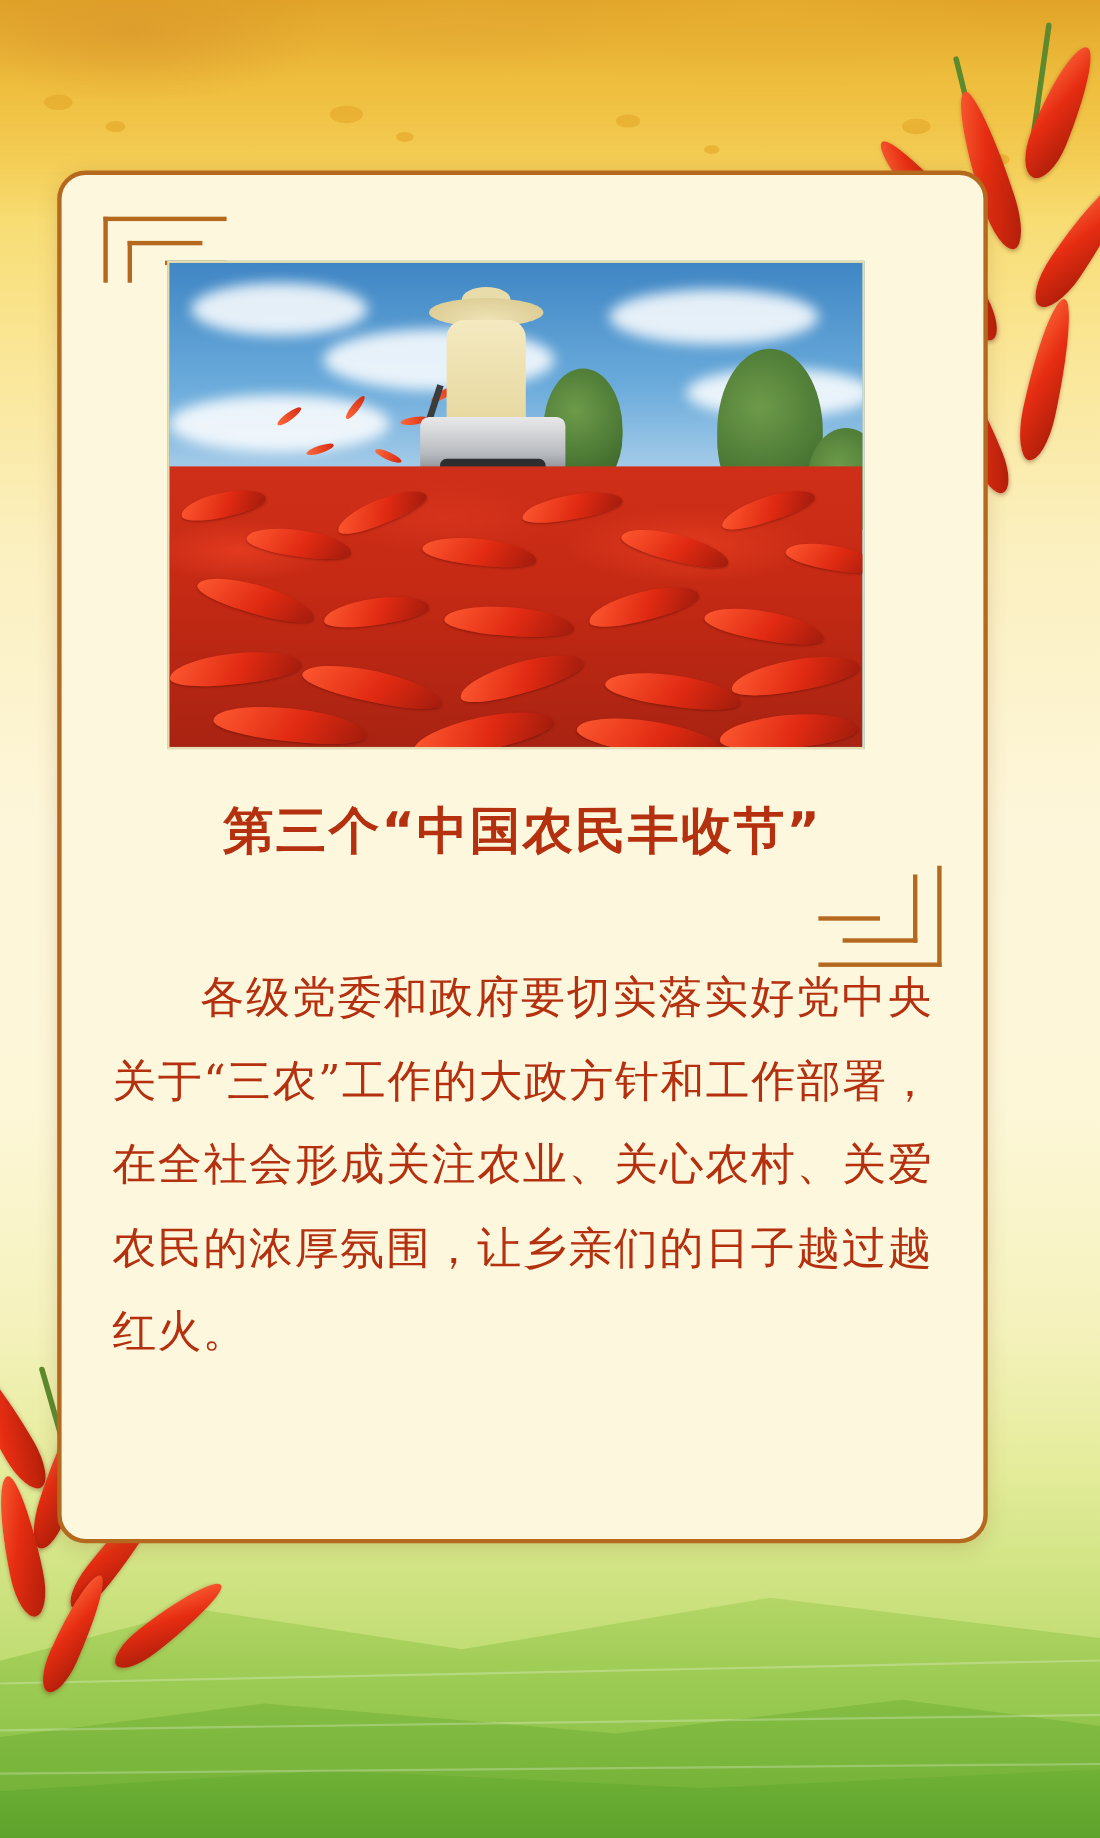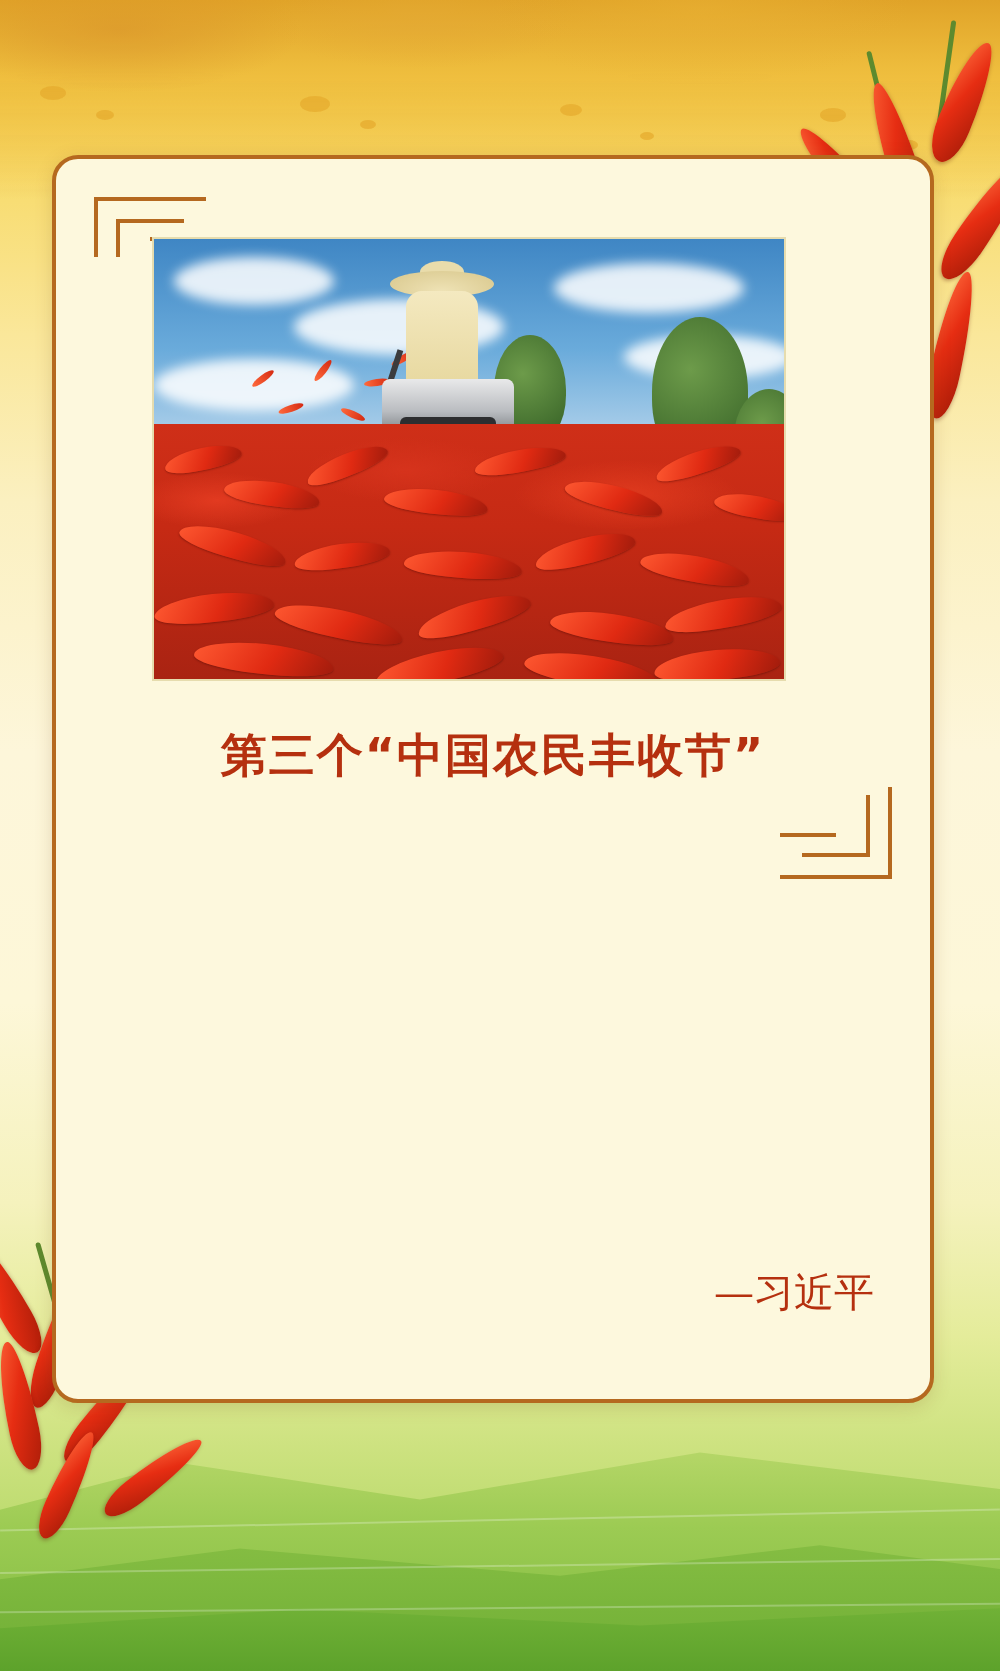--- a/index.html
+++ b/index.html
@@ -85,21 +85,20 @@
   .card {
     position: absolute;
     left: 52px;
     top: 155px;
     width: 838px;
     height: 1240px;
     background: #fdf8dd;
     border: 4px solid #b5691f;
     border-radius: 26px;
     box-shadow: 0 4px 18px rgba(120,70,20,.18);
-    padding-left: 36px;
   }
 
   
   .corner {
     position: absolute;
     width: 112px;
     height: 92px;
   }
   .corner span {
     position: absolute;
@@ -380,16 +379,16 @@
         <div class="pile-pepper" style="left:396px; top:190px; width:124px;height:28px; transform:rotate(8deg);"></div>
         <div class="pile-pepper" style="left:510px; top:176px; width:118px;height:28px; transform:rotate(-10deg);"></div>
         <div class="pile-pepper" style="left:40px;  top:220px; width:140px;height:30px; transform:rotate(6deg);"></div>
         <div class="pile-pepper" style="left:220px; top:228px; width:130px;height:30px; transform:rotate(-12deg);"></div>
         <div class="pile-pepper" style="left:370px; top:232px; width:136px;height:30px; transform:rotate(9deg);"></div>
         <div class="pile-pepper" style="left:500px; top:226px; width:126px;height:30px; transform:rotate(-5deg);"></div>
       </div>
     </div>
 
     <div class="title">第三个“中国农民丰收节”</div>
-    <div class="attribution">—习近平</div>
+    <div class="body-text">各级党委和政府要切实落实好党中央关于“三农”工作的大政方针和工作部署，在全社会形成关注农业、关心农村、关爱农民的浓厚氛围，让乡亲们的日子越过越红火。</div>
   </div>
 
 </div>
 
 </body></html>

